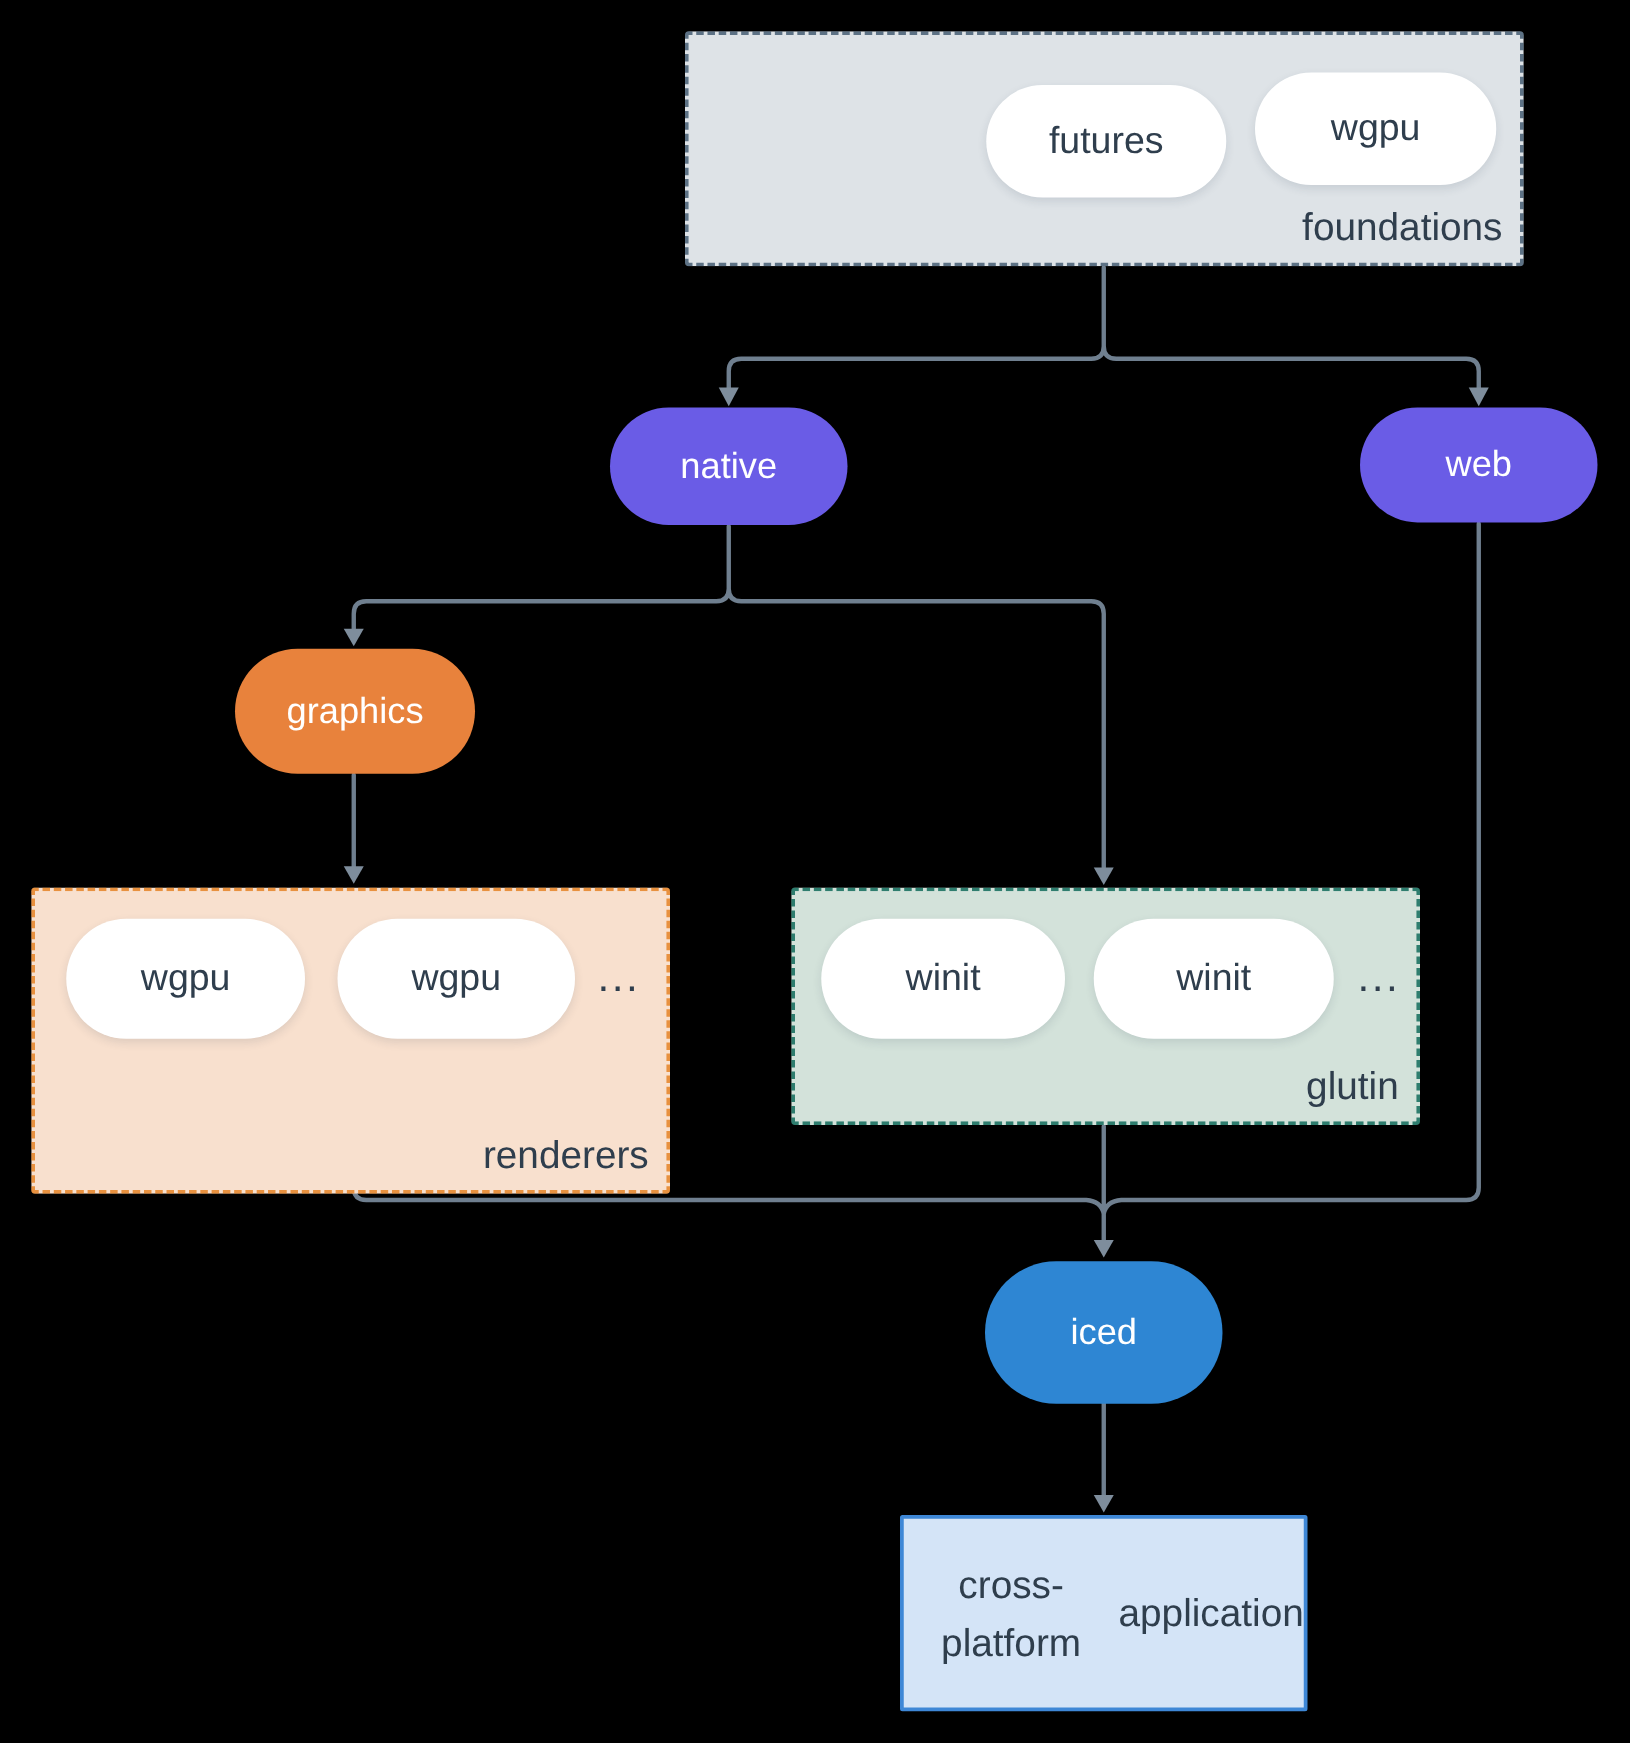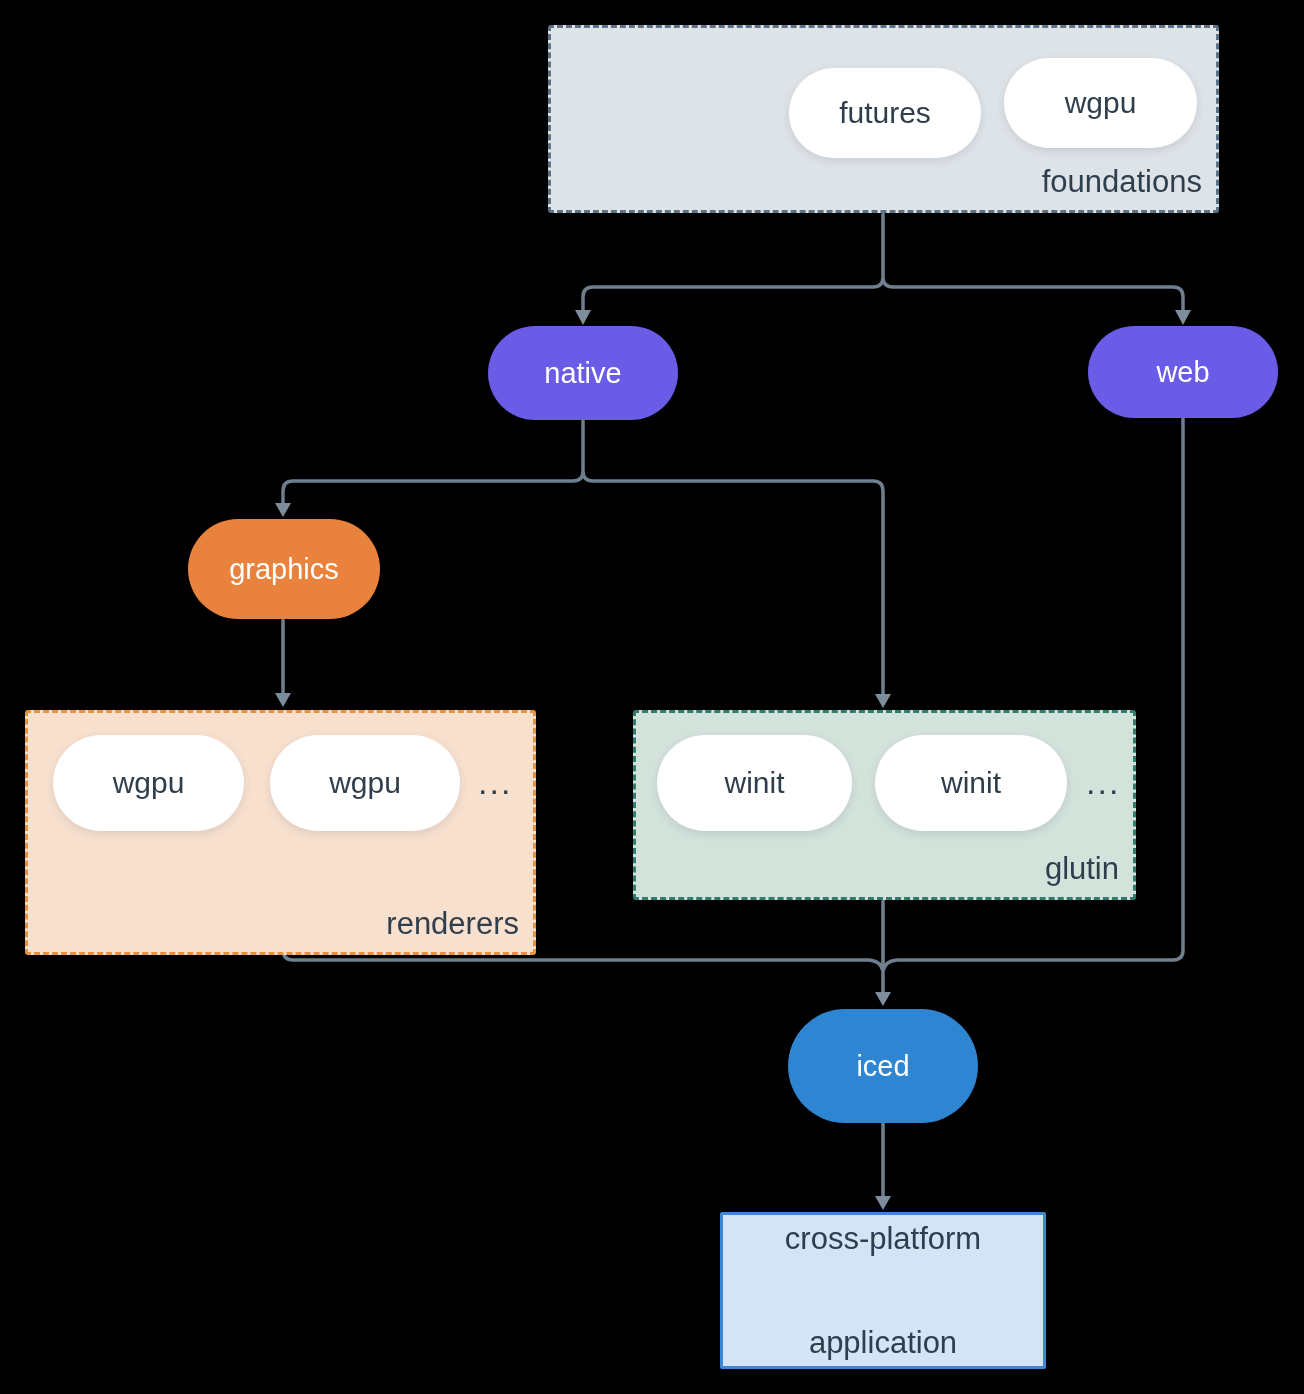--- a/index.html
+++ b/index.html
@@ -54,21 +54,21 @@
   .node.iced { left:788px; top:1009px; width:190px; height:114px; background:var(--blue); }
 
   .ellipsis {
     position:absolute; font-size:34px; color:var(--text_dark); letter-spacing:2px;
   }
 
   .app-box {
     position:absolute; left:720px; top:1212px; width:326px; height:157px;
     box-sizing:border-box; background:var(--app_bg);
     border:3px solid var(--app_border); border-radius:2px;
-    display:flex; flex-direction:column; align-items:center; justify-content:space-between;
+    display:flex; align-items:center; justify-content:center;
     font-size:31px; line-height:47px; color:var(--text_dark); text-align:center;
   }
 </style>
 </head>
 <body>
 
 <svg class="connectors" width="1304" height="1394" viewBox="0 0 1304 1394" xmlns="http://www.w3.org/2000/svg">
 
   <path class="wire" d="M883 214 V277 M883 277 Q883 287 873 287 H593 Q583 287 583 297 V311 M883 277 Q883 287 893 287 H1173 Q1183 287 1183 297 V311"></path>
   <path class="head" d="M575 310 L591 310 L583 325 Z"></path>

